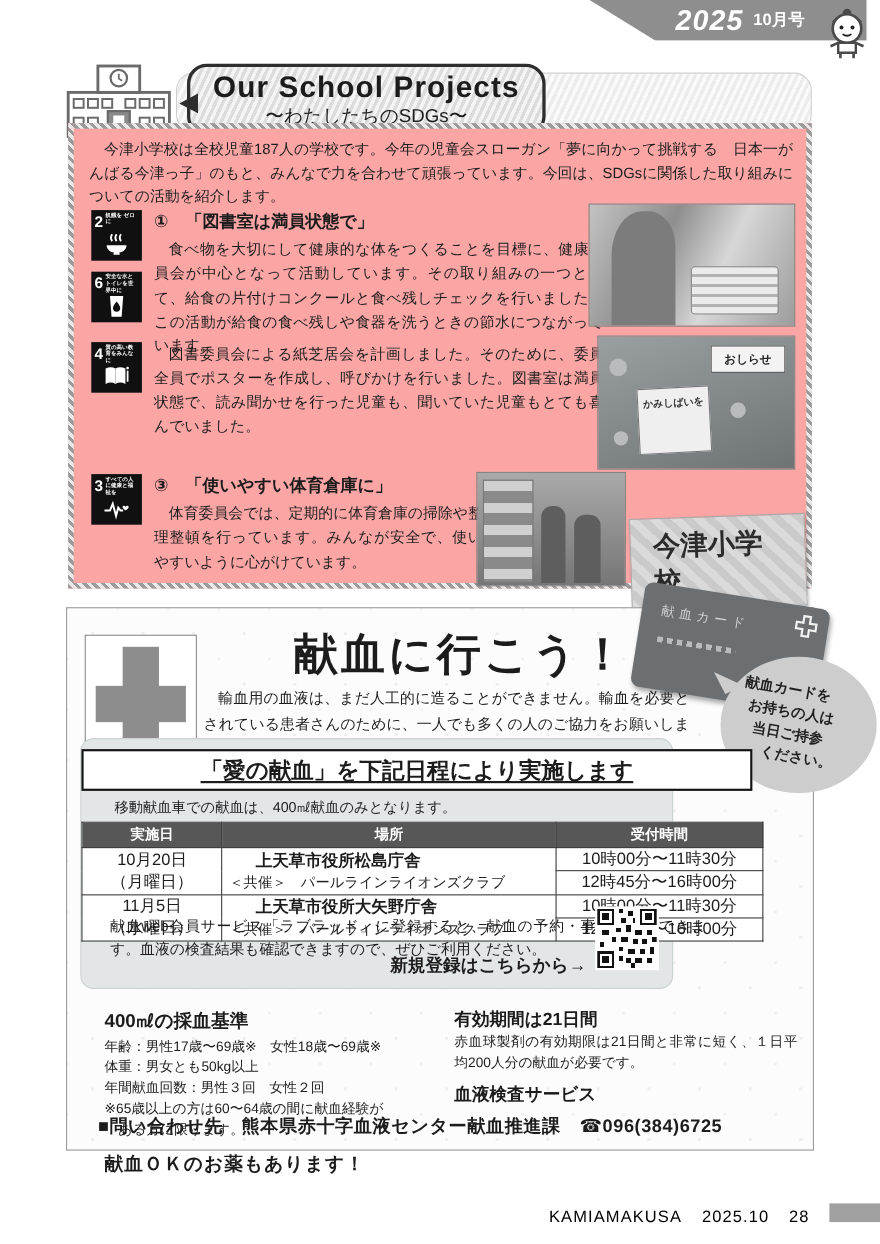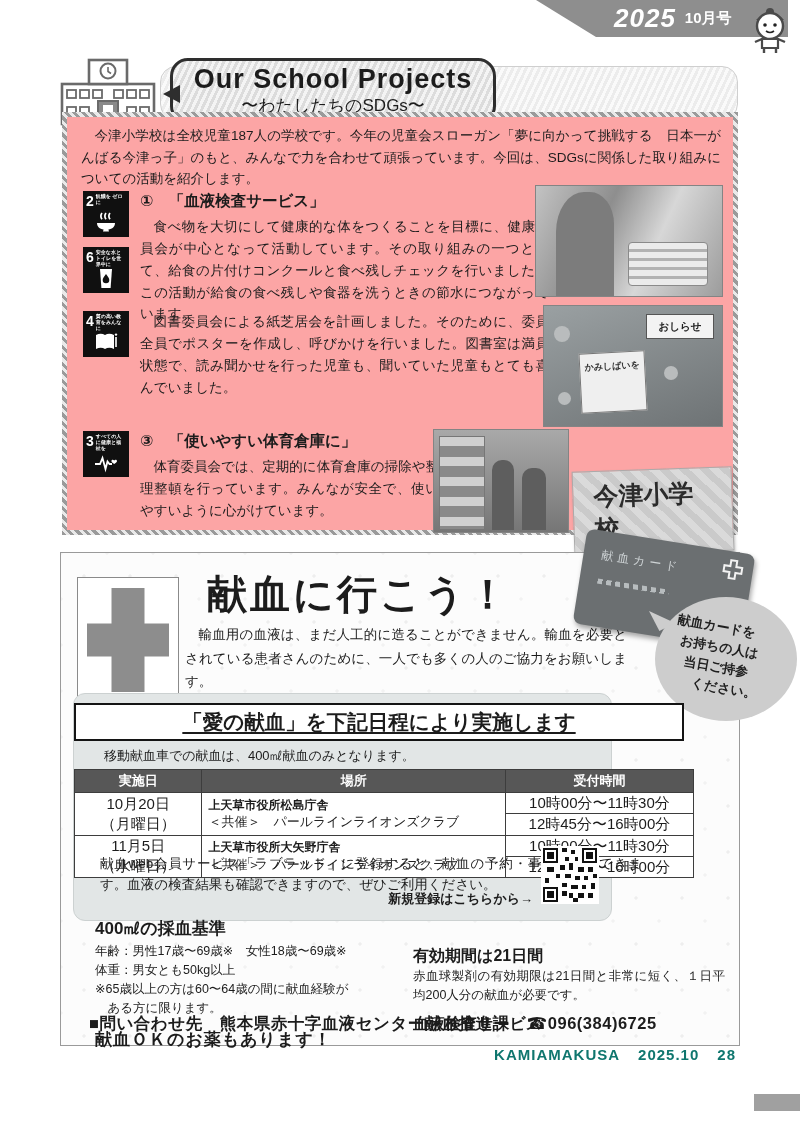--- a/index.html
+++ b/index.html
@@ -61,63 +61,63 @@
                 background:repeating-linear-gradient(45deg,#dadada 0 7px,#cacaca 7px 14px);border:1px solid #ababab;
                 font-size:25px;font-weight:800;color:#2b2b2b;box-shadow:1px 2px 3px rgba(0,0,0,.25);}
 
   
   .blood{position:absolute;left:60px;top:552px;width:680px;height:494px;box-sizing:border-box;border:1.5px solid #9a9a9a;background:#fcfcfc;
          background-image:radial-gradient(#eeeeee 1.5px,transparent 1.7px),radial-gradient(#f2f2f2 1.5px,transparent 1.7px);
          background-size:46px 46px;background-position:0 0,23px 23px;}
   .cross-box{position:absolute;left:16px;top:24px;width:100px;height:124px;background:#fff;border:1.5px solid #8a8a8a;}
   .cross-h{position:absolute;left:50%;top:50%;transform:translate(-50%,-50%);width:82px;height:33px;background:#8d8d8d;}
   .cross-v{position:absolute;left:50%;top:50%;transform:translate(-50%,-50%);width:33px;height:104px;background:#8d8d8d;}
-  .blood-title{position:absolute;left:146px;top:14px;width:424px;font-size:40px;font-weight:900;letter-spacing:3px;margin:0;}
+  .blood-title{position:absolute;left:146px;top:14px;width:424px;text-align:center;font-size:40px;font-weight:900;letter-spacing:3px;margin:0;}
   .blood-lead{position:absolute;left:124px;top:70px;width:442px;font-size:13.5px;line-height:1.75;text-align:justify;text-indent:1em;margin:0;}
 
   .card{position:absolute;left:518px;top:-12px;width:170px;height:96px;background:#6b6f71;border-radius:8px;
         transform:rotate(9deg);box-shadow:2px 3px 5px rgba(0,0,0,.35);color:#ced3d5;}
   .card-label{position:absolute;left:18px;top:16px;font-size:12px;letter-spacing:4px;}
   .card-cross{position:absolute;right:9px;top:7px;width:22px;height:22px;}
   .card-dots{position:absolute;left:18px;top:48px;width:72px;height:5px;
              background:repeating-linear-gradient(90deg,#b7bcbe 0 5px,transparent 5px 9px);}
   .bubble{position:absolute;left:594px;top:44px;width:142px;height:124px;background:#cdcdcd;border-radius:50%;}
   .bubble::before{content:"";position:absolute;left:-6px;top:14px;width:26px;height:20px;background:#cdcdcd;
                   clip-path:polygon(0 0,100% 60%,40% 100%);}
   .bubble-text{position:absolute;left:17px;top:20px;transform:rotate(10deg);font-size:13px;font-weight:600;line-height:1.55;color:#1f1f1f;}
   .bl2{margin-left:6px;} .bl3{margin-left:13px;} .bl4{margin-left:24px;}
 
-  .sched{position:absolute;left:12px;top:140px;width:539px;height:228px;background:#e2e6e6;border-radius:12px;border:1px solid #ccd1d1;box-sizing:border-box;}
+  .sched{position:absolute;left:12px;top:118px;width:539px;height:228px;background:#e2e6e6;border-radius:12px;border:1px solid #ccd1d1;box-sizing:border-box;}
   .sched-head{width:606px;margin:9px auto 0;background:#fff;border:2px solid #141414;text-align:center;
               font-size:20.5px;font-weight:800;padding:3px 0;text-decoration:underline;text-underline-offset:3px;}
   .sched-note{margin:6px 0 4px 30px;font-size:13px;}
   .sched-table{width:620px;margin:0 auto;border-collapse:collapse;background:#fff;}
   .sched-table th{background:#575757;color:#fff;font-size:13px;font-weight:700;padding:2px 0;border:1.5px solid #3d3d3d;}
   .sched-table td{border:1.5px solid #3d3d3d;padding:0 6px;}
   .col-date{width:126px;} .col-place{width:300px;} .col-time{width:186px;}
   .cell-date{text-align:center;font-size:15px;line-height:1.35;}
-  .place-name{font-weight:700;font-size:12px;line-height:1.35;}
+  .place-name{font-weight:700;font-size:15px;line-height:1.35;margin-left:24px;}
   .cohost{font-size:13px;line-height:1.35;color:#222;}
   .cell-time{text-align:center;font-size:15px;line-height:1.35;height:20px;}
   .web-note{position:absolute;left:26px;top:160px;width:542px;font-size:13.5px;line-height:1.55;text-align:justify;margin:0;}
   .qr{position:absolute;right:12px;top:152px;width:58px;height:58px;background:#fff;padding:2px;box-sizing:border-box;}
   .qr svg{width:100%;height:100%;}
-  .qr-caption{position:absolute;right:78px;top:196px;font-size:13px;font-weight:700;}
+  .qr-caption{position:absolute;right:78px;top:196px;font-size:16px;font-weight:700;}
 
   .crit{position:absolute;left:34px;top:364px;width:306px;}
   .crit-h{font-size:17px;font-weight:800;margin-bottom:2px;}
   .crit-line{font-size:12.5px;line-height:1.52;}
   .crit-ok{font-size:17px;font-weight:800;margin-top:10px;letter-spacing:1px;}
-  .right-col{position:absolute;left:352px;top:364px;width:312px;margin-top:29px;}
+  .right-col{position:absolute;left:352px;top:364px;width:312px;}
   .rc-h{font-size:16px;font-weight:800;}
   .rc-b{font-size:12.5px;line-height:1.52;text-align:justify;margin:0 0 9px;}
   .contact{position:absolute;left:28px;top:460px;font-size:16.5px;font-weight:600;letter-spacing:.5px;}
 
   
-  .footer{position:absolute;right:64px;top:1046px;display:flex;gap:18px;font-size:15px;font-weight:700;letter-spacing:1px;color:#0f766e;}
+  .footer{position:absolute;right:64px;top:1098px;display:flex;gap:18px;font-size:15px;font-weight:400;letter-spacing:1px;color:#000000;}
   .footer-bar{position:absolute;right:0;top:1094px;width:46px;height:17px;background:#a0a0a0;}
 </style>
 </head>
 <body>
 
 <div class="page">
 
   <div class="issue-bar">
     <span class="issue-year">2025</span>
     <span class="issue-month">10月号</span>
@@ -180,21 +180,21 @@
             <span class="sdg-num">6</span>
             <span class="sdg-label">安全な水とトイレを世界中に</span>
           </div>
           <svg viewBox="0 0 24 24">
               <path d="M6 3h12l-1.4 19H7.4z" fill="#fff"></path>
               <path d="M12 8c2.2 2.8 3.3 4.3 3.3 6a3.3 3.3 0 0 1-6.6 0c0-1.7 1.1-3.2 3.3-6z" fill="#101010"></path>
             </svg>
         </div>
       </div>
       <div class="item-text">
-        <p class="item-title"><span>①</span>　<span>「血液検査サービス」</span></p>
+        <p class="item-title"><span>①</span>　<span>「図書室は満員状態で」</span></p>
         <p class="item-body">食べ物を大切にして健康的な体をつくることを目標に、健康委員会が中心となって活動しています。その取り組みの一つとして、給食の片付けコンクールと食べ残しチェックを行いました。この活動が給食の食べ残しや食器を洗うときの節水につながっています。</p>
       </div>
     </div>
     <div class="photo photo1">
       <div class="p1-person"></div>
       <div class="p1-stack"></div>
     </div>
 
     <div class="item item2">
       <div class="sdg-col">
@@ -366,20 +366,21 @@
               <rect x="14" y="23" width="2" height="2"></rect>
           </g>
         </svg>
       </div>
     </div>
 
     <div class="crit">
       <div class="crit-h">400㎖の採血基準</div>
       <div class="crit-line">年齢：男性17歳〜69歳※　女性18歳〜69歳※</div>
       <div class="crit-line">体重：男女とも50kg以上</div>
+      <div class="crit-line">年間献血回数：男性３回　女性２回</div>
       <div class="crit-line">※65歳以上の方は60〜64歳の間に献血経験が</div>
       <div class="crit-line">　ある方に限ります。</div>
       <div class="crit-ok">献血ＯＫのお薬もあります！</div>
     </div>
 
     <div class="right-col">
       <div class="rc-h">有効期間は21日間</div>
       <p class="rc-b">赤血球製剤の有効期限は21日間と非常に短く、１日平均200人分の献血が必要です。</p>
       <div class="rc-h">血液検査サービス</div>
     </div>

